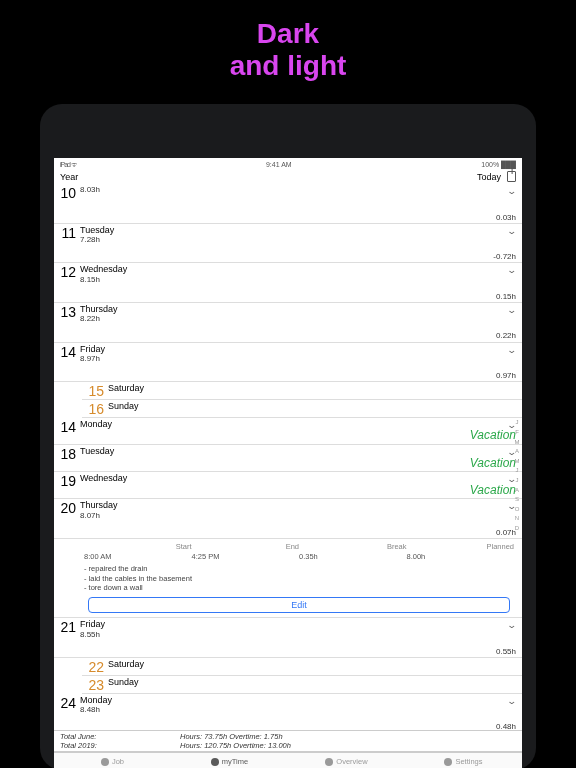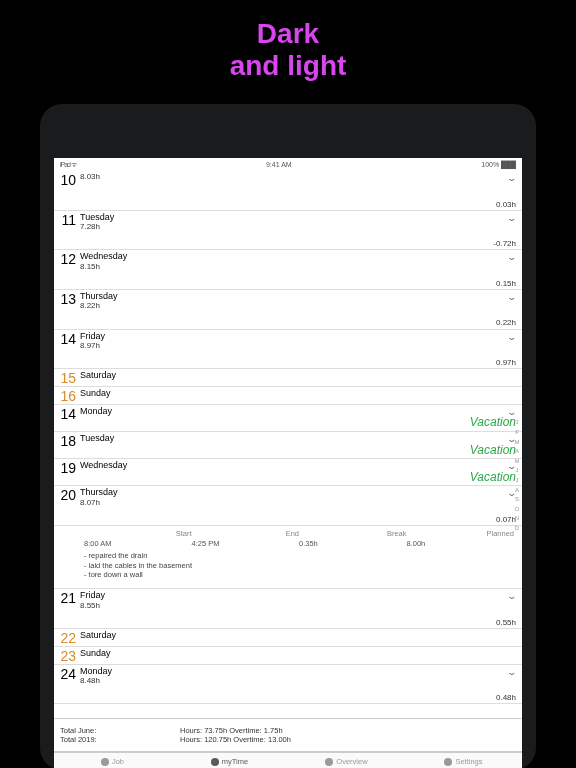--- a/index.html
+++ b/index.html
@@ -8,38 +8,38 @@
 .tablet-frame { background:#1a1b1d; border-radius:22px; margin:0 40px; padding:54px 14px 0; }
 .screen { background:#fff; height:612px; overflow:hidden; position:relative; font-size:9px; color:#000; }
 .status-bar { display:flex; justify-content:space-between; align-items:center; padding:2px 6px; font-size:7px; color:#555; }
 .status-bar .sig { letter-spacing:-1px; }
 .nav-bar { display:flex; justify-content:space-between; align-items:center; padding:0 6px 2px; font-size:9px; color:#000; }
 .nav-right { display:flex; align-items:center; gap:6px; }
 .share-icon { width:9px; height:11px; border:0.8px solid #555; border-radius:1px; position:relative; }
 .share-icon::before { content:''; position:absolute; top:-4px; left:50%; width:0.8px; height:6px; background:#555; transform:translateX(-50%); }
 .title { font-size:14px; font-weight:700; padding:0 6px 4px; }
 .row { display:flex; align-items:flex-start; border-bottom:0.5px solid #ddd; padding:1px 6px 1px 4px; min-height:20px; position:relative; }
-.row.tight { min-height:15px; }
+.row.tight { min-height:15px;margin-left:28px; }
 .daynum { font-size:14px; font-weight:500; width:22px; text-align:right; padding-right:4px; line-height:1; padding-top:1px; }
 .daynum.weekend { color:#d68b2c; }
 .daycol { flex:1; display:flex; flex-direction:column; line-height:1.15; }
 .dayname { font-size:9px; }
 .hours { font-size:8px; color:#333; }
 .rightcol { display:flex; flex-direction:column; align-items:flex-end; line-height:1.15; padding-top:1px; }
 .diff { font-size:8px; color:#333;margin-top:17px; }
 .vac { font-size:12px; color:#2ba84a;font-style:italic; }
 .chev { font-size:9px; color:#666; transform:scaleX(1.4); margin-bottom:-1px; }
 .detail { padding:3px 8px 4px 30px; border-bottom:0.5px solid #ddd; }
 .detail table { width:100%; font-size:7.5px; color:#555; border-collapse:collapse; }
 .detail th { text-align:right; font-weight:400; color:#888; padding-bottom:1px; width:25%; }
 .detail td { padding-bottom:2px; }
 .notes-lbl { font-size:7.5px; color:#888; }
 .notes-body { font-size:7.5px; color:#444; line-height:1.3; padding:1px 0 4px; }
 .edit-btn { display:block; margin:0 auto; width:calc(100% - 8px); border:0.8px solid #3478f6; border-radius:4px; color:#3478f6; text-align:center; font-size:9px; padding:2px 0; }
-.totals { position:absolute; bottom:18px; left:0; right:0; background:#fff; border-top:0.5px solid #ccc; border-bottom:0.5px solid #ccc; padding:7px 6px; font-size:7.5px; color:#333; }
+.totals { position:absolute; bottom:18px; left:0; right:0; background:#fff; border-top:0.5px solid #ccc; border-bottom:0.5px solid #ccc; padding:1px 6px; font-size:7.5px; color:#333;font-style:italic; }
 .totals-row { display:flex; }
 .totals-row .l { width:120px; }
 .tabbar { position:absolute; bottom:0; left:0; right:0; height:18px; display:flex; background:#fafafa; border-top:0.5px solid #ccc; }
 .tab { flex:1; display:flex; align-items:center; justify-content:center; gap:3px; font-size:7.5px; color:#9a9a9a; }
 .tab.active { color:#5a5a5a; }
 .tab-ico { width:8px; height:8px; background:#9a9a9a; border-radius:50%; }
 .tab.active .tab-ico { background:#5a5a5a; }
 .month-rail { position:absolute; right:1px; top:260px; font-size:6px; color:#999; line-height:1.6; text-align:center; width:8px; }
 </style>
 </head>
@@ -52,20 +52,27 @@
 
 <div class="tablet-frame">
 <div class="screen">
 
   <div class="status-bar">
     <span class="sig">iPad ᯤ</span>
     <span>9:41 AM</span>
     <span>100% ███</span>
   </div>
 
+  <div class="nav-bar">
+    <span>Year</span>
+    <span class="nav-right">
+      <span>Today</span>
+      <span class="share-icon"></span>
+    </span>
+  </div>
 
 
   <div id="list1">
         <div class="row">
           <div class="daynum">10</div>
           <div class="daycol">
             <div class="dayname"></div>
             <div class="hours">8.03h</div>
           </div>
           <div class="rightcol">
@@ -185,20 +192,21 @@
       </tr>
       <tr>
         <td>8:00 AM</td>
         <td>4:25 PM</td>
         <td>0.35h</td>
         <td>8.00h</td>
       </tr>
     </tbody>
         </table>
     <div class="notes-body" id="notes-body">- repaired the drain<br>- laid the cables in the basement<br>- tore down a wall</div>
+    <div class="edit-btn">Edit</div>
   </div>
 
   <div id="list2">
         <div class="row">
           <div class="daynum">21</div>
           <div class="daycol">
             <div class="dayname">Friday</div>
             <div class="hours">8.55h</div>
           </div>
           <div class="rightcol">

